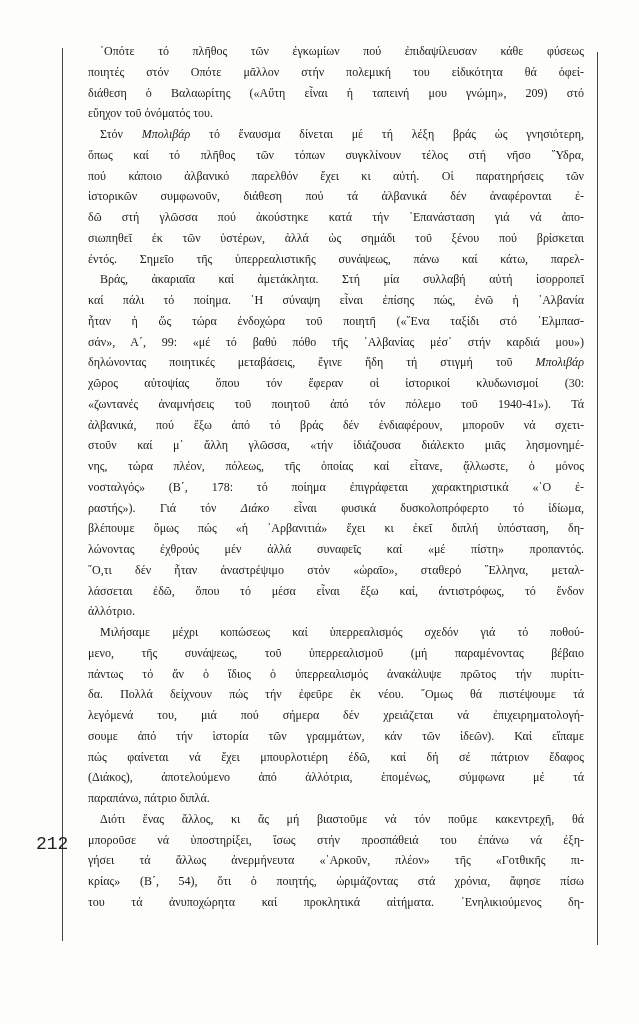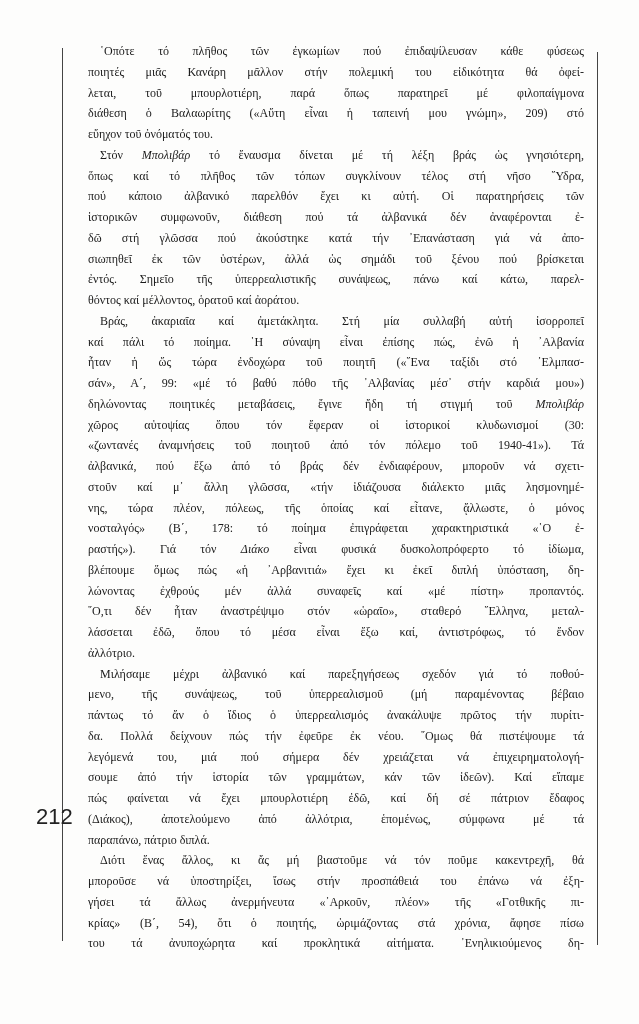--- a/index.html
+++ b/index.html
@@ -3,56 +3,54 @@
 <meta charset="utf-8">
 <style>
   html, body { margin: 0; padding: 0; }
   body {
     width: 639px; height: 1024px; background: #fdfdfc; position: relative; overflow: hidden;
     font-family: "DejaVu Serif", "Liberation Serif", serif; color: #1a1a1a;
   }
   .rule-left { position: absolute; left: 62px; top: 48px; width: 1px; height: 893px; background: #444; }
   .rule-right { position: absolute; left: 597px; top: 52px; width: 1px; height: 893px; background: #444; }
   .page-number {
-    position: absolute; left: 36px; top: 804px; font-family: Liberation Sans, sans-serif;
-    font-size: 22px; color: #222;
+    position: absolute; left: 36px; top: 834px; font-family: Liberation Mono, monospace;
+    font-size: 18px; color: #222;
   }
   .text-block { position: absolute; left: 88px; top: 41px; width: 496px; }
   .line {
     font-family: "Liberation Serif", "DejaVu Serif", serif;
     font-size: 12px; line-height: 20.75px; height: 20.75px; white-space: nowrap;
     text-align: justify; text-align-last: justify; overflow: visible;
   }
   .line.last { text-align-last: left; }
   .line.indent { text-indent: 12px; }
   .it { font-style: italic; font-family: Liberation Serif, serif; }
 </style>
 </head>
 <body>
 
 <div class="rule-left"></div>
 <div class="rule-right"></div>
 <div class="page-number">212</div>
 <div class="text-block" id="text-block">
     <div>
       <div class="line indent">῾Οπότε τό πλῆθος τῶν ἐγκωμίων πού ἐπιδαψίλευσαν κάθε φύσεως</div>
-      <div class="line">ποιητές μιᾶς Κανάρη μᾶλλον στήν πολεμική του εἰδικότητα θά ὀφεί-</div>
-      <div class="line">λεται, τοῦ μπουρλοτιέρη, παρά ὅπως παρατηρεῖ μέ φιλοπαίγμονα</div>
+      <div class="line">ποιητές στόν Οπότε μᾶλλον στήν πολεμική του εἰδικότητα θά ὀφεί-</div>
       <div class="line">διάθεση ὁ Βαλαωρίτης («Αὔτη εἶναι ἡ ταπεινή μου γνώμη», 209) στό</div>
       <div class="line last">εὔηχον τοῦ ὀνόματός του.</div>
     </div>
     <div>
       <div class="line indent">Στόν <span class="it">Μπολιβάρ</span> τό ἔναυσμα δίνεται μέ τή λέξη βράς ὡς γνησιότερη,</div>
       <div class="line">ὅπως καί τό πλῆθος τῶν τόπων συγκλίνουν τέλος στή νῆσο ῞Υδρα,</div>
       <div class="line">πού κάποιο ἀλβανικό παρελθόν ἔχει κι αὐτή. Οἱ παρατηρήσεις τῶν</div>
       <div class="line">ἱστορικῶν συμφωνοῦν, διάθεση πού τά ἀλβανικά δέν ἀναφέρονται ἐ-</div>
       <div class="line">δῶ στή γλῶσσα πού ἀκούστηκε κατά τήν ᾿Επανάσταση γιά νά ἀπο-</div>
       <div class="line">σιωπηθεῖ ἐκ τῶν ὑστέρων, ἀλλά ὡς σημάδι τοῦ ξένου πού βρίσκεται</div>
       <div class="line">ἐντός. Σημεῖο τῆς ὑπερρεαλιστικῆς συνάψεως, πάνω καί κάτω, παρελ-</div>
-      <div class="line last">θόντος καί μέλλοντος, ὁρατοῦ καί ἀοράτου.</div>
     </div>
     <div>
       <div class="line indent">Βράς, ἀκαριαῖα καί ἀμετάκλητα. Στή μία συλλαβή αὐτή ἰσορροπεῖ</div>
       <div class="line">καί πάλι τό ποίημα. ῾Η σύναψη εἶναι ἐπίσης πώς, ἐνῶ ἡ ᾿Αλβανία</div>
       <div class="line">ἦταν ἡ ὥς τώρα ἐνδοχώρα τοῦ ποιητῆ («῞Ενα ταξίδι στό ᾿Ελμπασ-</div>
       <div class="line">σάν», Α΄, 99: «μέ τό βαθύ πόθο τῆς ᾿Αλβανίας μέσ᾿ στήν καρδιά μου»)</div>
       <div class="line">δηλώνοντας ποιητικές μεταβάσεις, ἔγινε ἤδη τή στιγμή τοῦ <span class="it">Μπολιβάρ</span></div>
       <div class="line">χῶρος αὐτοψίας ὅπου τόν ἔφεραν οἱ ἱστορικοί κλυδωνισμοί (30:</div>
       <div class="line">«ζωντανές ἀναμνήσεις τοῦ ποιητοῦ ἀπό τόν πόλεμο τοῦ 1940-41»). Τά</div>
       <div class="line">ἀλβανικά, πού ἔξω ἀπό τό βράς δέν ἐνδιαφέρουν, μποροῦν νά σχετι-</div>
@@ -60,21 +58,21 @@
       <div class="line">νης, τώρα πλέον, πόλεως, τῆς ὁποίας καί εἶτανε, ᾄλλωστε, ὁ μόνος</div>
       <div class="line">νοσταλγός» (Β΄, 178: τό ποίημα ἐπιγράφεται χαρακτηριστικά «῾Ο ἐ-</div>
       <div class="line">ραστής»). Γιά τόν <span class="it">Διάκο</span> εἶναι φυσικά δυσκολοπρόφερτο τό ἰδίωμα,</div>
       <div class="line">βλέπουμε ὅμως πώς «ἡ ᾿Αρβανιτιά» ἔχει κι ἐκεῖ διπλή ὑπόσταση, δη-</div>
       <div class="line">λώνοντας ἐχθρούς μέν ἀλλά συναφεῖς καί «μέ πίστη» προπαντός.</div>
       <div class="line">῞Ο,τι δέν ἦταν ἀναστρέψιμο στόν «ὡραῖο», σταθερό ῞Ελληνα, μεταλ-</div>
       <div class="line">λάσσεται ἐδῶ, ὅπου τό μέσα εἶναι ἔξω καί, ἀντιστρόφως, τό ἔνδον</div>
       <div class="line last">ἀλλότριο.</div>
     </div>
     <div>
-      <div class="line indent">Μιλήσαμε μέχρι ἀλβανικό καί παρεξηγήσεως σχεδόν γιά τό ποθού-</div>
+      <div class="line indent">Μιλήσαμε μέχρι κοπώσεως καί ὑπερρεαλισμός σχεδόν γιά τό ποθού-</div>
       <div class="line">μενο, τῆς συνάψεως, τοῦ ὑπερρεαλισμοῦ (μή παραμένοντας βέβαιο</div>
       <div class="line">πάντως τό ἄν ὁ ἴδιος ὁ ὑπερρεαλισμός ἀνακάλυψε πρῶτος τήν πυρίτι-</div>
       <div class="line">δα. Πολλά δείχνουν πώς τήν ἐφεῦρε ἐκ νέου. ῞Ομως θά πιστέψουμε τά</div>
       <div class="line">λεγόμενά του, μιά πού σήμερα δέν χρειάζεται νά ἐπιχειρηματολογή-</div>
       <div class="line">σουμε ἀπό τήν ἱστορία τῶν γραμμάτων, κάν τῶν ἰδεῶν). Καί εἴπαμε</div>
       <div class="line">πώς φαίνεται νά ἔχει μπουρλοτιέρη ἐδῶ, καί δή σέ πάτριον ἔδαφος</div>
       <div class="line">(Διάκος), ἀποτελούμενο ἀπό ἀλλότρια, ἑπομένως, σύμφωνα μέ τά</div>
       <div class="line last">παραπάνω, πάτριο διπλά.</div>
     </div>
     <div>

